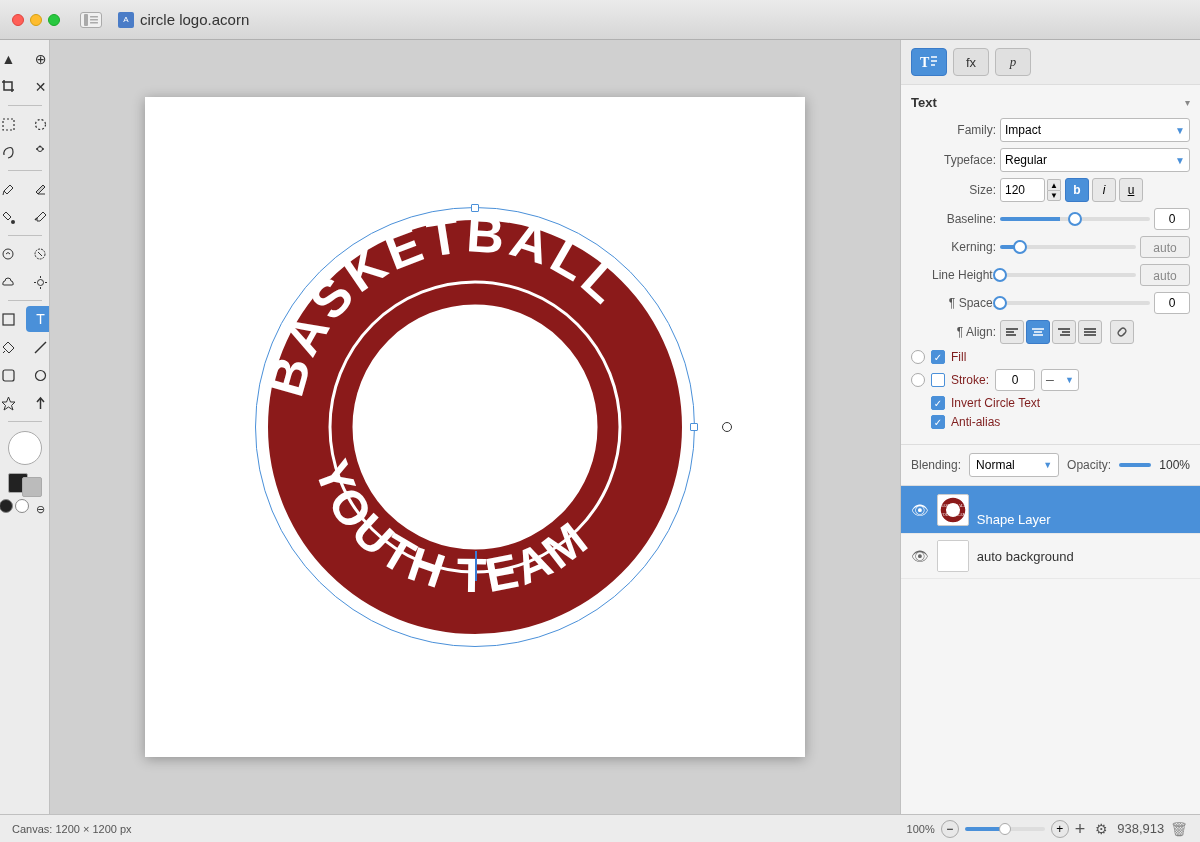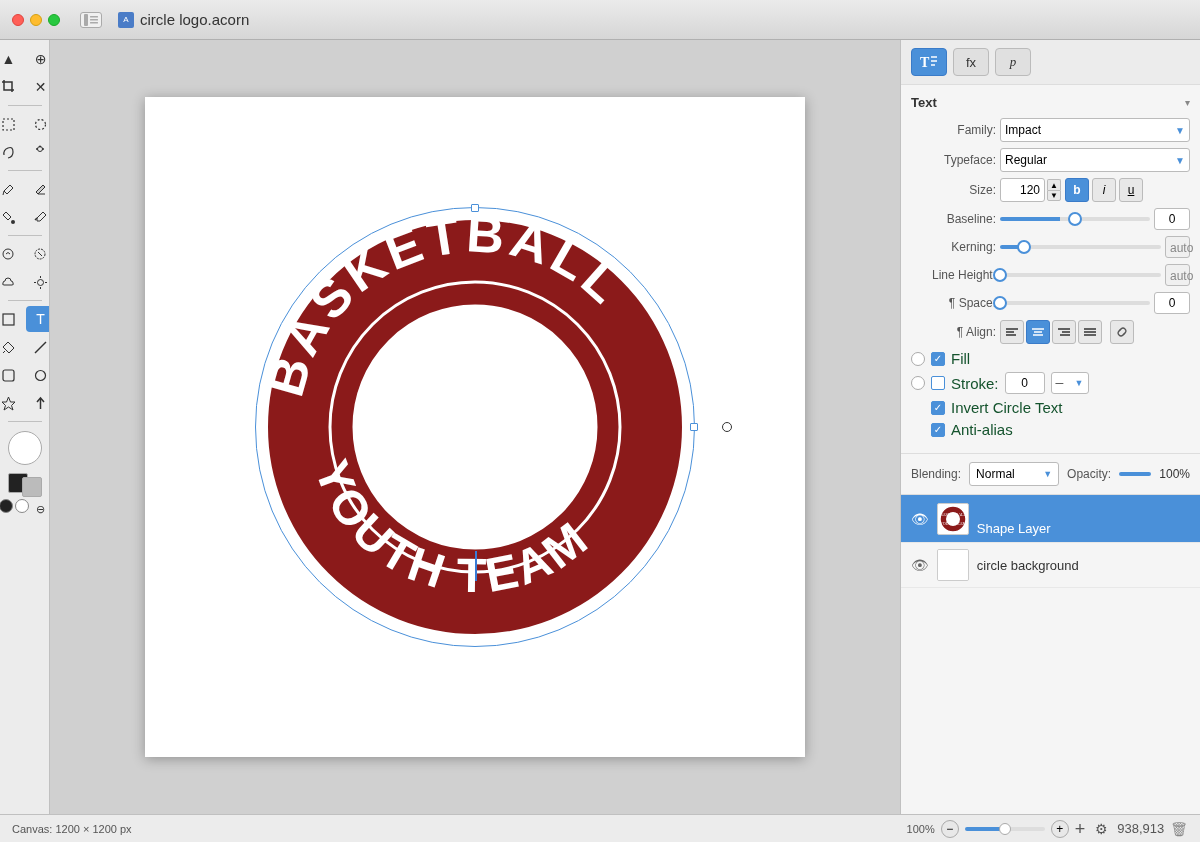--- a/index.html
+++ b/index.html
@@ -328,21 +328,21 @@
     .select-arrow {
       font-size: 10px;
       color: #4a90d9;
     }
     .size-input {
       width: 45px;
       border: 1px solid #bbb;
       border-radius: 3px;
       padding: 2px 4px;
       font-size: 12px;
-      text-align: right;
+      text-align: left;
       background: white;
       height: 24px;
     }
     .size-arrows {
       display: flex;
       flex-direction: column;
       margin-left: -2px;
     }
     .size-arrow-btn {
       width: 14px;
@@ -400,21 +400,21 @@
       background: linear-gradient(to right, #4a90d9 15%, #ddd 15%);
     }
     .slider-track-lh {
       background: #ddd;
     }
     .slider-track-space {
       background: #ddd;
     }
 
     .auto-input {
-      width: 25px;
+      width: 50px;
       border: 1px solid #bbb;
       border-radius: 3px;
       background: #f0f0f0;
       color: #888;
       font-size: 12px;
       text-align: center;
       height: 22px;
       line-height: 22px;
       padding: 0 4px;
     }
@@ -479,22 +479,22 @@
       display: flex;
       align-items: center;
       justify-content: center;
       color: #4a90d9;
       font-size: 10px;
       flex-shrink: 0;
     }
     .checkbox-btn.checked { background: #4a90d9; color: white; }
 
     .fill-label {
-      font-size: 15px;
-      color: #14532d;
+      font-size: 12px;
+      color: #7f1d1d;
     }
     .stroke-input {
       width: 40px;
       border: 1px solid #bbb;
       border-radius: 3px;
       background: white;
       font-size: 12px;
       text-align: center;
       height: 22px;
       padding: 0 4px;
@@ -1113,21 +1113,21 @@
           </svg>
         </div>
         <span class="layer-name">Shape Layer</span>
       </div>
 
       <div class="layer-item">
         <span class="layer-eye">👁</span>
         <div class="layer-thumb">
           <div style="width:100%;height:100%;background:white;"></div>
         </div>
-        <span class="layer-name">circle background</span>
+        <span class="layer-name">auto background</span>
       </div>
     </div>
   </div>
 </div>
 
 <div class="statusbar">
   <span class="status-text">Canvas: 1200 × 1200 px</span>
   <div class="zoom-controls">
     <span class="zoom-value">100%</span>
     <div class="zoom-btn">−</div>

